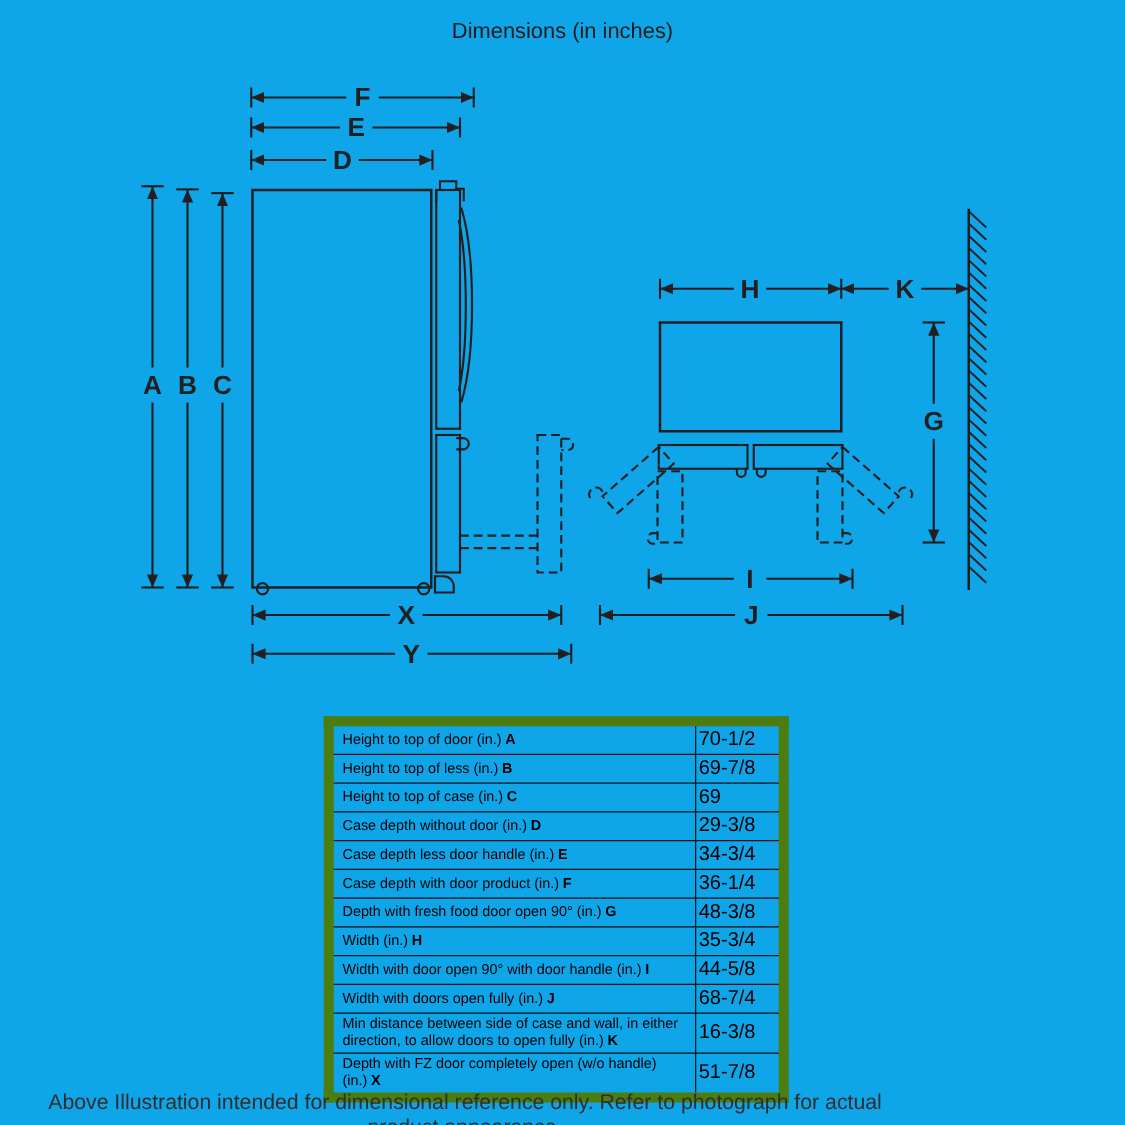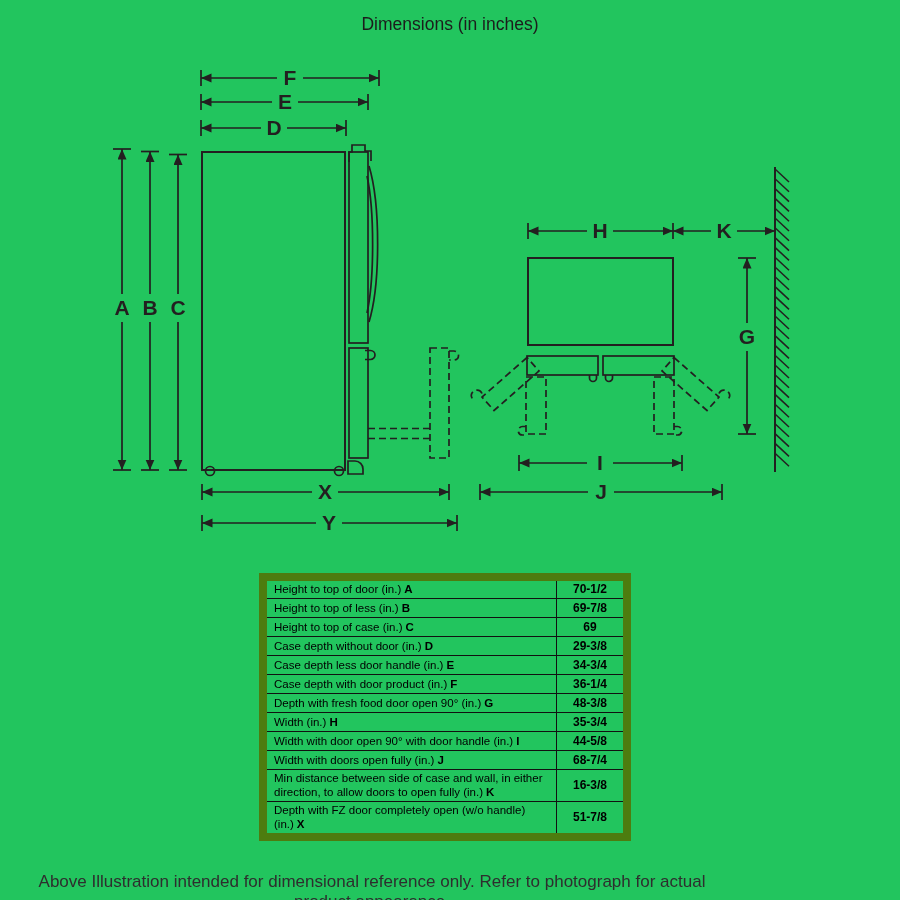--- a/index.html
+++ b/index.html
@@ -1,29 +1,29 @@
 <!DOCTYPE html>
 <html><head>
 <meta charset="utf-8">
 <style>
   html,body{margin:0;padding:0;background:#fff;}
-  #page{position:relative;width:900px;height:900px;background:#22c55e;overflow:hidden;
+  #page{position:relative;width:900px;height:900px;background:#0ea5e9;overflow:hidden;
         font-family:"Liberation Sans",sans-serif;color:#231f20;}
   .title{position:absolute;top:14px;left:0;width:900px;text-align:center;
          font-size:17.5px;color:#1c1c1c;}
   #diagram{position:absolute;top:0;left:0;}
   .ln{stroke:#231f20;fill:none;stroke-width:1.7;}
   .thick{stroke-width:2;}
   .dash{stroke-dasharray:7 4;}
   .dimlbl{font-family:"Liberation Sans",sans-serif;font-size:21px;font-weight:bold;
           fill:#231f20;stroke:none;text-anchor:middle;}
   .dims-table{position:absolute;top:573px;left:259px;width:372px;border-collapse:collapse;
               table-layout:fixed;border:8px solid #4d7c0f;font-size:11.5px;color:#000;}
   .dims-table td{border:1.5px solid #111;padding:1px 7px;line-height:1.25;vertical-align:middle;}
-  .dims-table td.val{width:62px;text-align:center;font-weight:bold;font-size:12px;padding:1px 2px;}
+  .dims-table td.val{width:62px;font-weight:normal;font-size:16px;padding:1px 2px;}
   tr.r{height:19px;}
   tr.tall{height:28px;margin-top:24px;}
   .key{font-weight:bold;margin-left:3px;}
   .footer{position:absolute;top:872px;left:15px;width:714px;text-align:center;
           font-size:17px;color:#2e2e2e;}
 </style>
 </head>
 <body>
 
 <div id="page">

